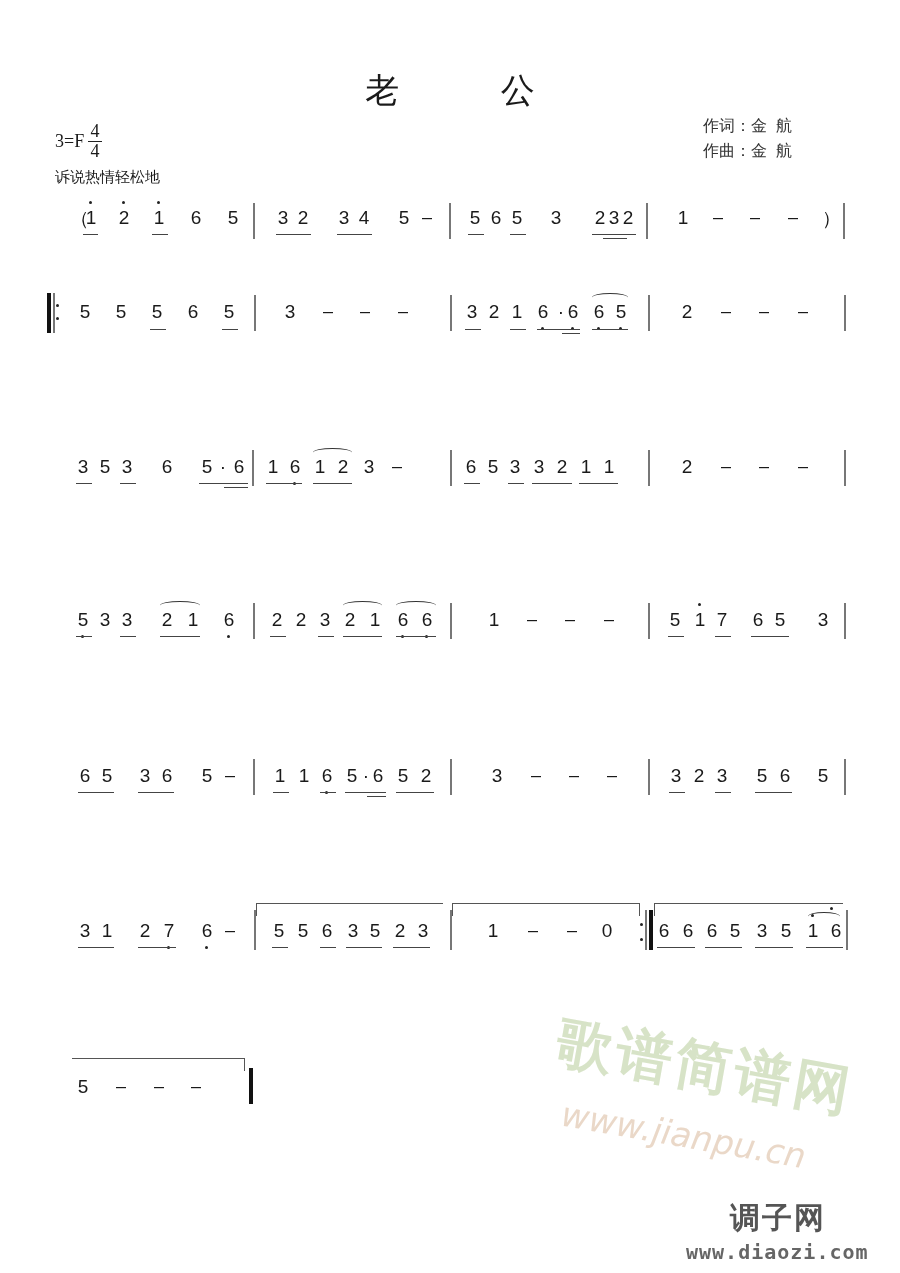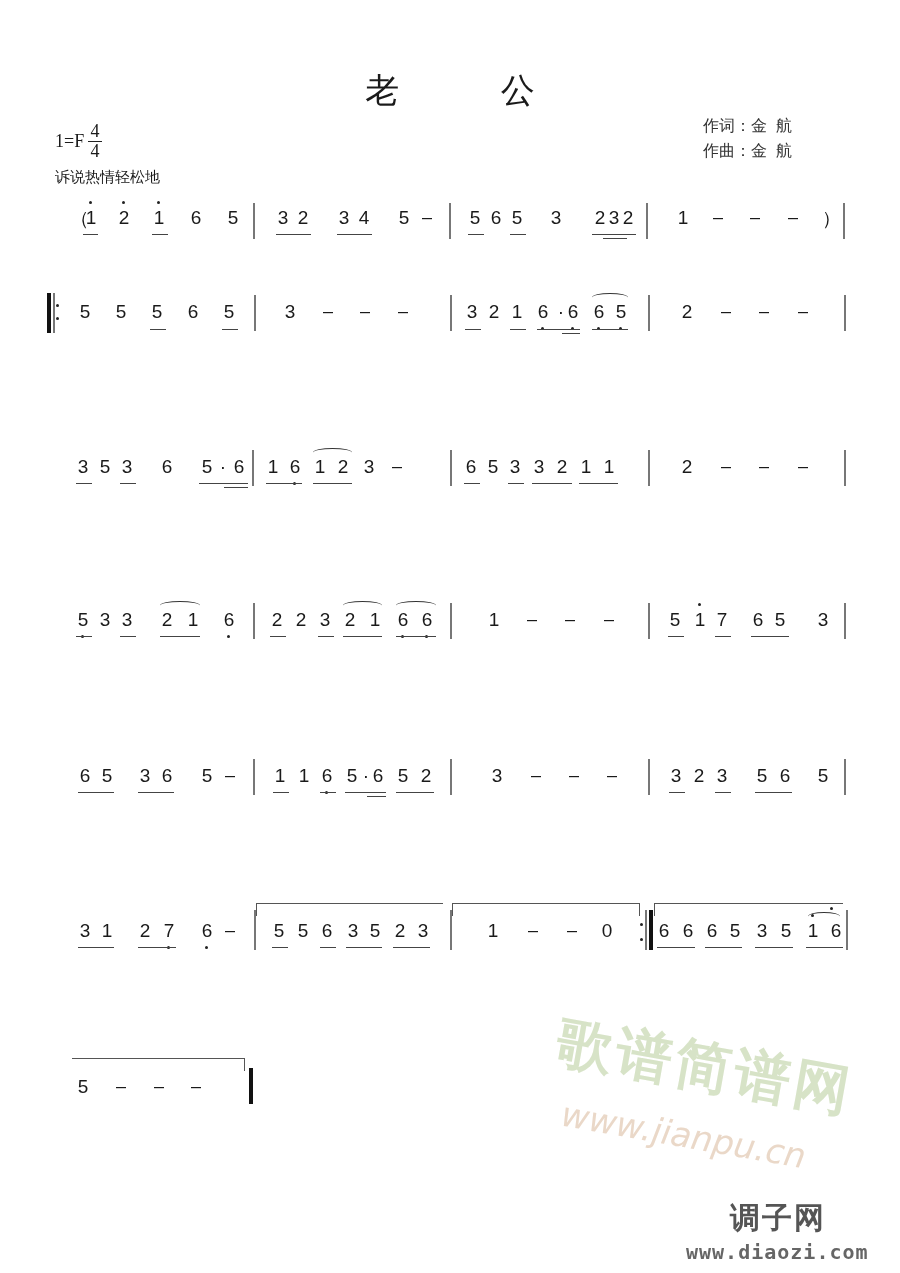--- a/index.html
+++ b/index.html
@@ -28,21 +28,21 @@
   .vnum { position: absolute; font-size: 11px; background: #fff; padding: 0 2px; }
   .wm1 { left: 555px; top: 1030px; font-size: 56px; color: #d7e3c7; font-weight: bold; transform: rotate(10deg); letter-spacing: 4px; font-family: "DejaVu Sans", sans-serif; }
   .wm2 { left: 560px; top: 1115px; font-size: 34px; color: #ead8c8; transform: rotate(10deg); font-style: italic; font-family: "DejaVu Sans", sans-serif; }
   .wm3 { left: 730px; top: 1198px; font-size: 30px; color: #555; font-weight: bold; letter-spacing: 2px; font-family: "DejaVu Sans", sans-serif; }
   .wm4 { left: 686px; top: 1240px; font-size: 20px; color: #666; font-weight: bold; letter-spacing: 1px; font-family: "DejaVu Sans Mono", monospace; }
 </style>
 </head>
 <body>
 
 <div class="abs title">老 公</div>
-<div class="abs key">1=F</div>
+<div class="abs key">3=F</div>
 <div class="abs timesig">
   <div>4</div>
   <div class="bar">4</div>
 </div>
 <div class="abs tempo">诉说热情轻松地</div>
 <div class="abs credit" style="top:116px">
   <span>作词：</span><span style="white-space:pre">金  航</span>
 </div>
 <div class="abs credit" style="top:141px">
   <span>作曲：</span><span style="white-space:pre">金  航</span>

